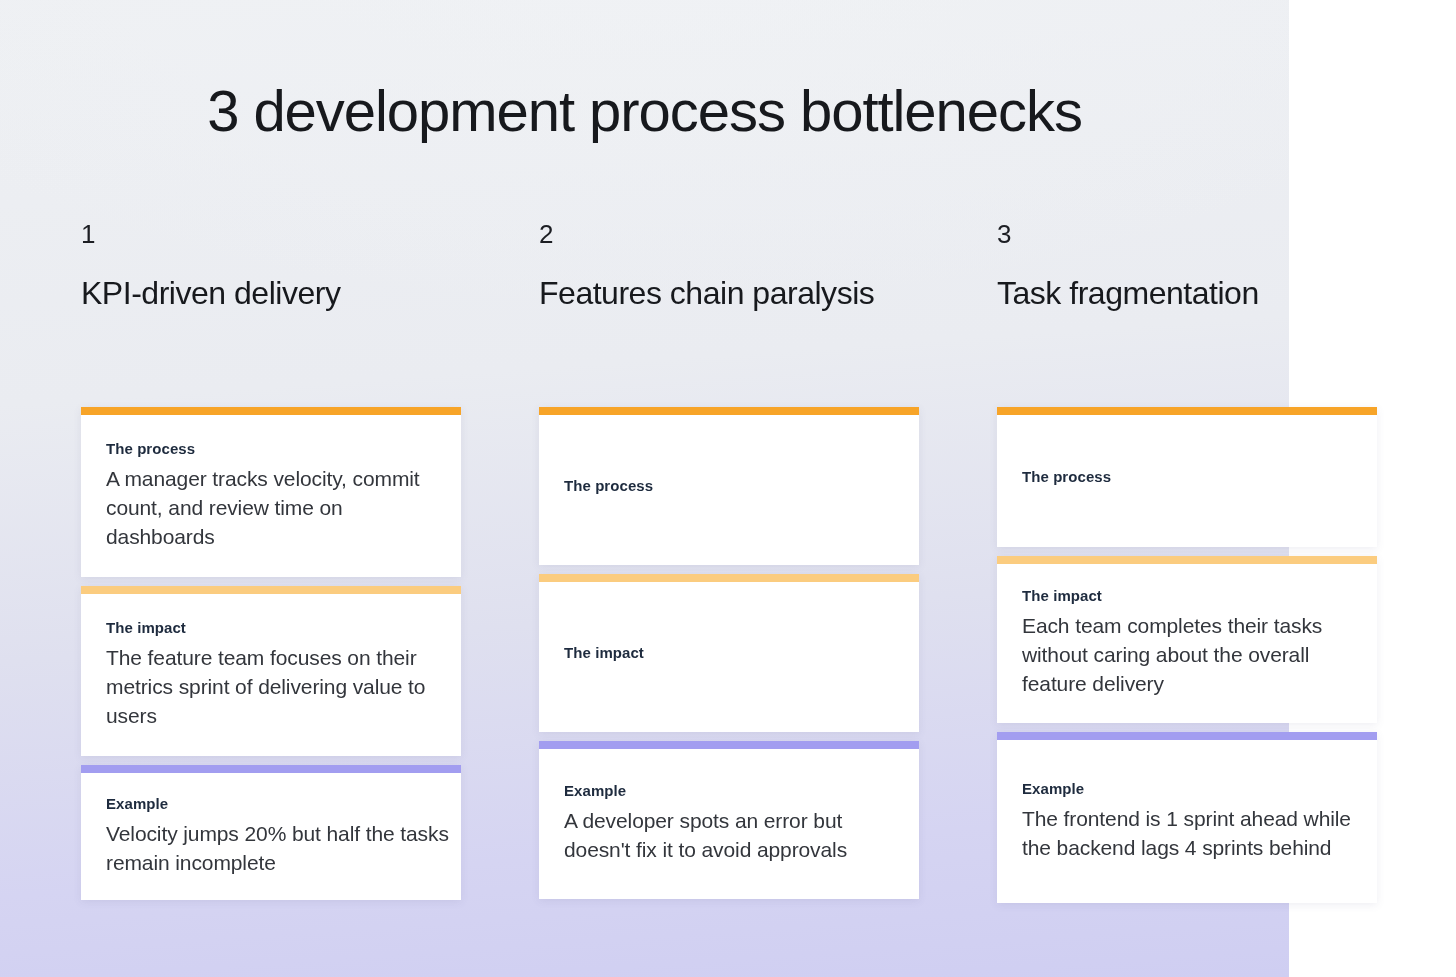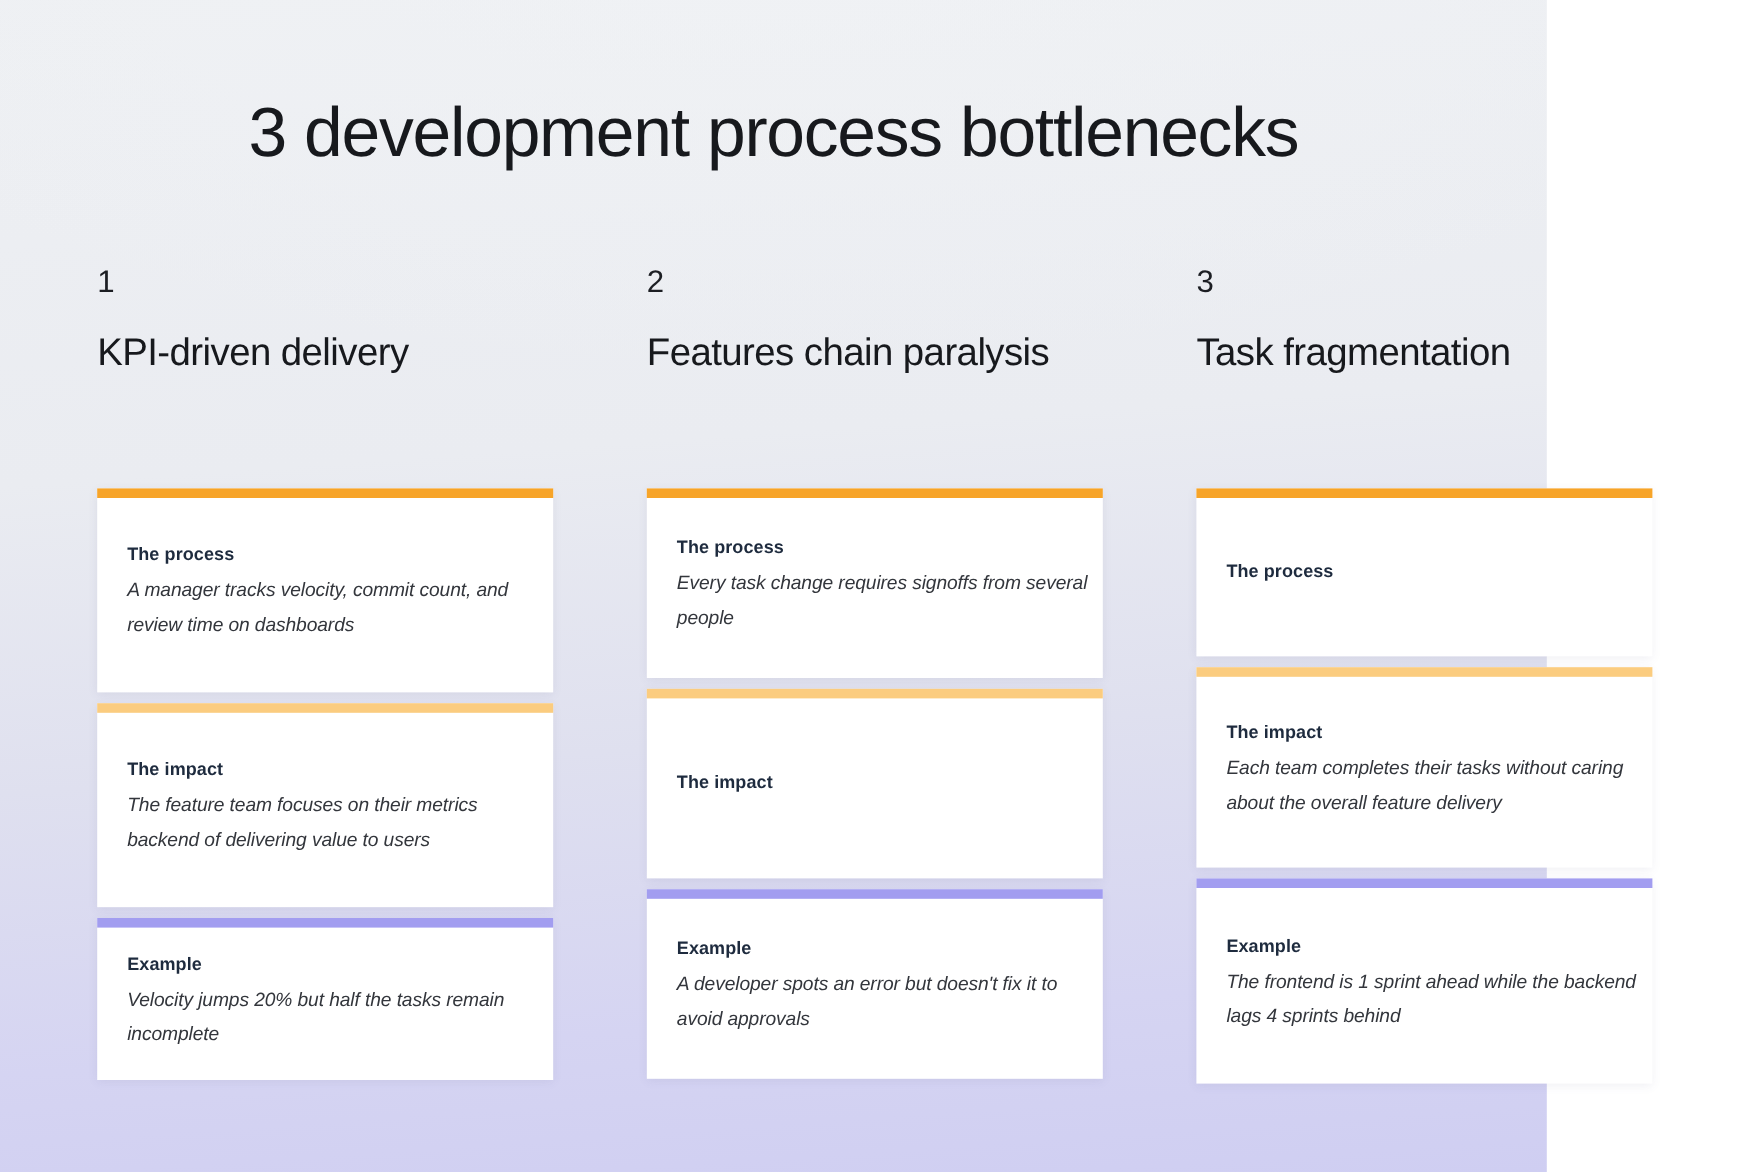--- a/index.html
+++ b/index.html
@@ -87,25 +87,24 @@
 
   .card-label {
     font-size: 15px;
     font-weight: bold;
     color: #1E2B3E;
     letter-spacing: 0.005em;
     margin-bottom: 7px;
   }
 
   .card-text {
-    font-size: 16px;
+    font-size: 21px;
     line-height: 29px;
     color: #33363C;
     letter-spacing: -0.005em;
-    font-style: italic;
   }
 </style>
 </head>
 <body>
 
 <div class="canvas">
 
   <h1 class="page-title">3 development process bottlenecks</h1>
 
   <div class="columns">
@@ -118,42 +117,41 @@
           <div class="card-bar" style="background: rgb(247, 164, 40);"></div>
           <div class="card-body">
             <div class="card-label">The process</div>
             <div class="card-text">A manager tracks velocity, commit count, and review time on dashboards</div>
           </div>
         </div>
         <div class="card">
           <div class="card-bar" style="background: rgb(251, 204, 127);"></div>
           <div class="card-body">
             <div class="card-label">The impact</div>
-            <div class="card-text">The feature team focuses on their metrics backend of delivering value to users</div>
+            <div class="card-text">The feature team focuses on their metrics sprint of delivering value to users</div>
           </div>
         </div>
         <div class="card">
           <div class="card-bar" style="background: rgb(162, 157, 240);"></div>
           <div class="card-body">
             <div class="card-label">Example</div>
             <div class="card-text">Velocity jumps 20% but half the tasks remain incomplete</div>
           </div>
         </div>
       </div>
     </div>
 
     <div class="column col-1">
       <div class="column-number">2</div>
       <div class="column-heading">Features chain paralysis</div>
       <div class="cards">
         <div class="card">
           <div class="card-bar" style="background: rgb(247, 164, 40);"></div>
           <div class="card-body">
             <div class="card-label">The process</div>
-            <div class="card-text">Every task change requires signoffs from several people</div>
           </div>
         </div>
         <div class="card">
           <div class="card-bar" style="background: rgb(251, 204, 127);"></div>
           <div class="card-body">
             <div class="card-label">The impact</div>
           </div>
         </div>
         <div class="card">
           <div class="card-bar" style="background: rgb(162, 157, 240);"></div>

